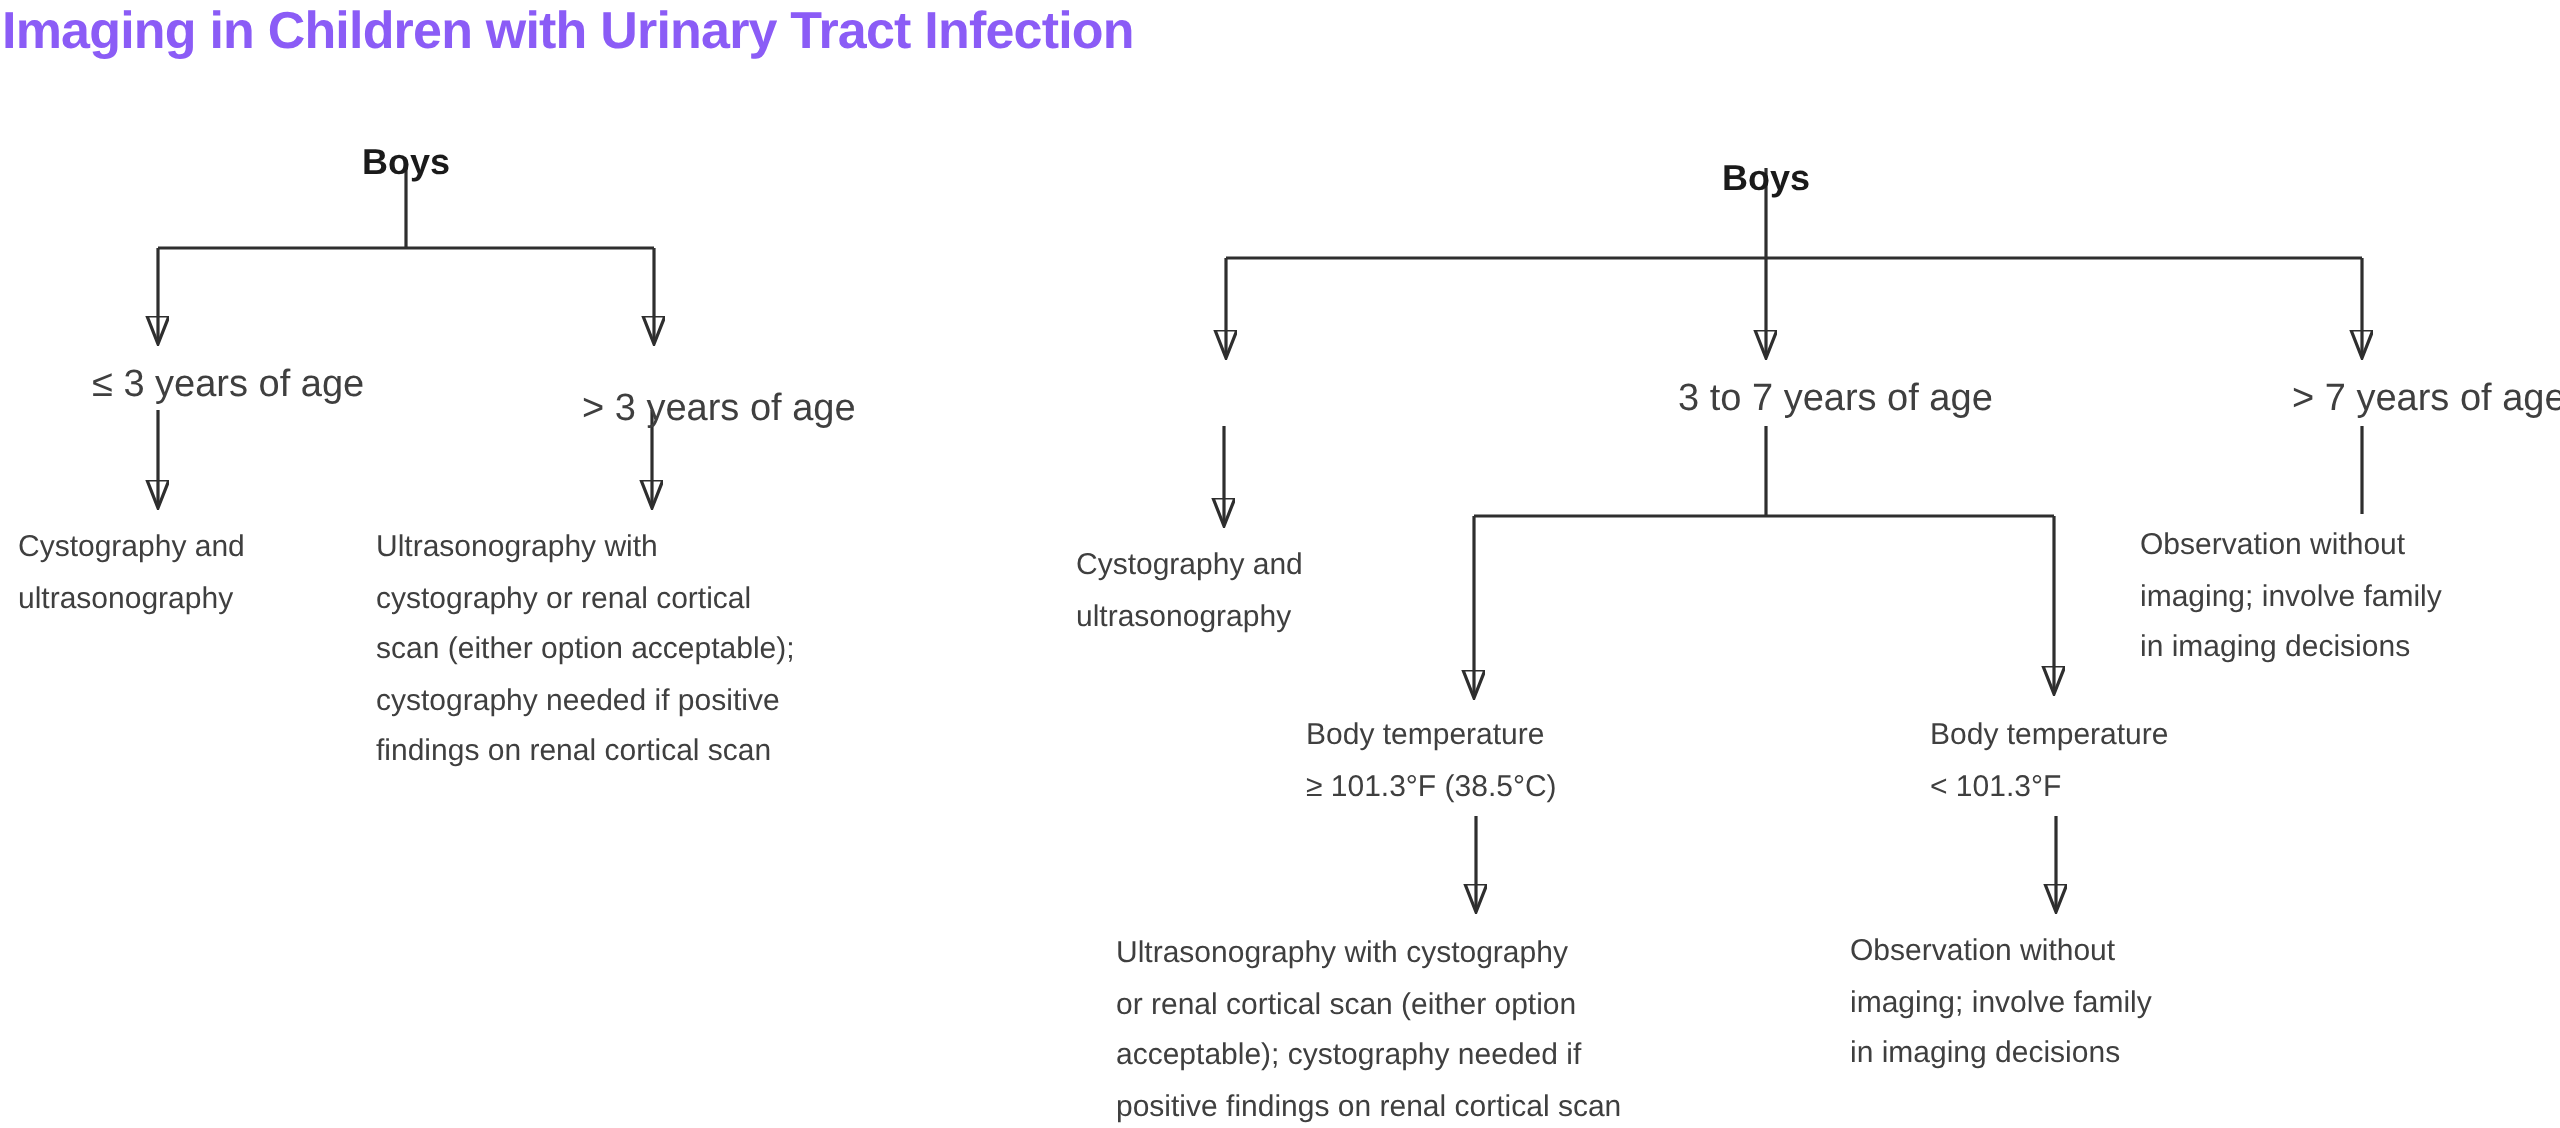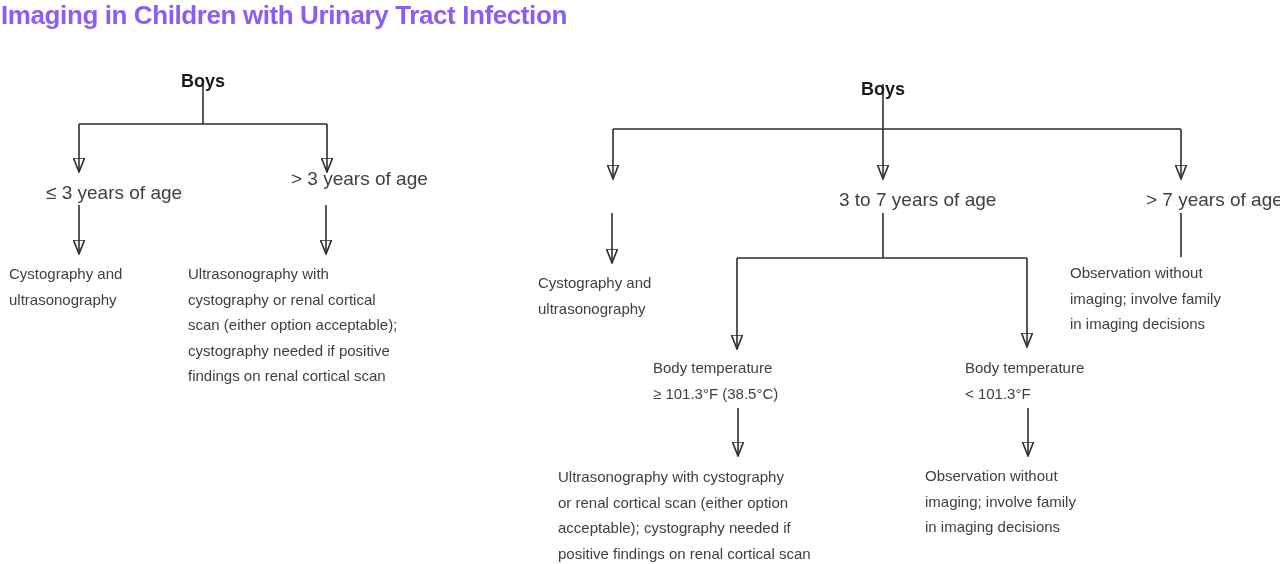--- a/index.html
+++ b/index.html
@@ -59,21 +59,21 @@
     <line x1="1027" y1="258" x2="1027" y2="346" marker-end="url(#arrow)"></line>
     <line x1="1181" y1="213" x2="1181" y2="257"></line>
     <line x1="738" y1="408" x2="738" y2="455" marker-end="url(#arrow)"></line>
     <line x1="1028" y1="408" x2="1028" y2="455" marker-end="url(#arrow)"></line>
   </svg>
 
   <div class="title">Imaging in Children with Urinary Tract Infection</div>
 
   <div class="root-label" style="left:203px;top:51px">Boys</div>
   <div class="cond" style="left:10px;top:180px">≤ 3 years of age</div>
-  <div class="cond" style="left:255px;top:166px">&gt; 3 years of age</div>
+  <div class="cond" style="left:255px;top:192px">&gt; 3 years of age</div>
   <div class="result" style="left:9px;top:261px">Cystography and
 ultrasonography</div>
   <div class="result" style="left:188px;top:261px">Ultrasonography with
 cystography or renal cortical
 scan (either option acceptable);
 cystography needed if positive
 findings on renal cortical scan</div>
 
   <div class="root-label" style="left:883px;top:59px">Boys</div>
   <div class="cond" style="left:803px;top:187px">3 to 7 years of age</div>

